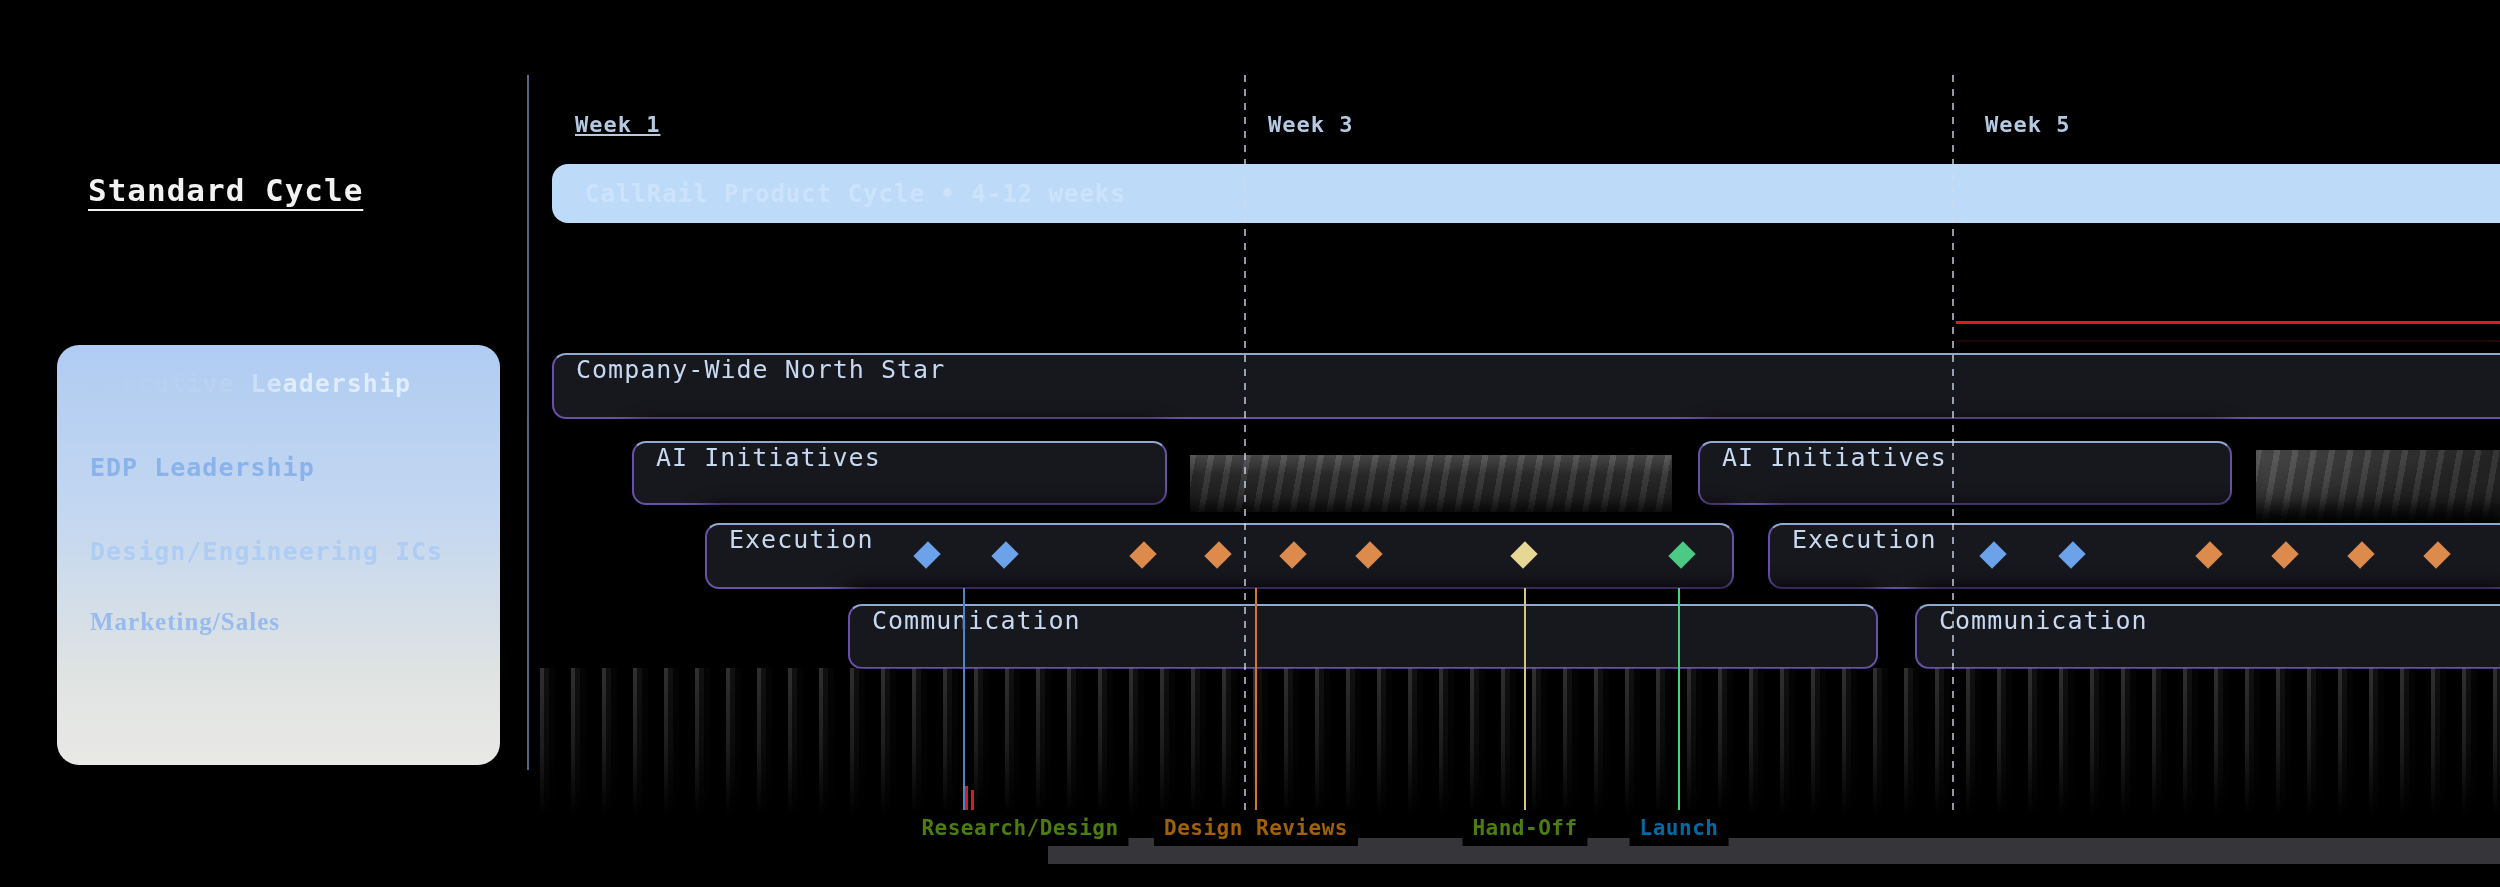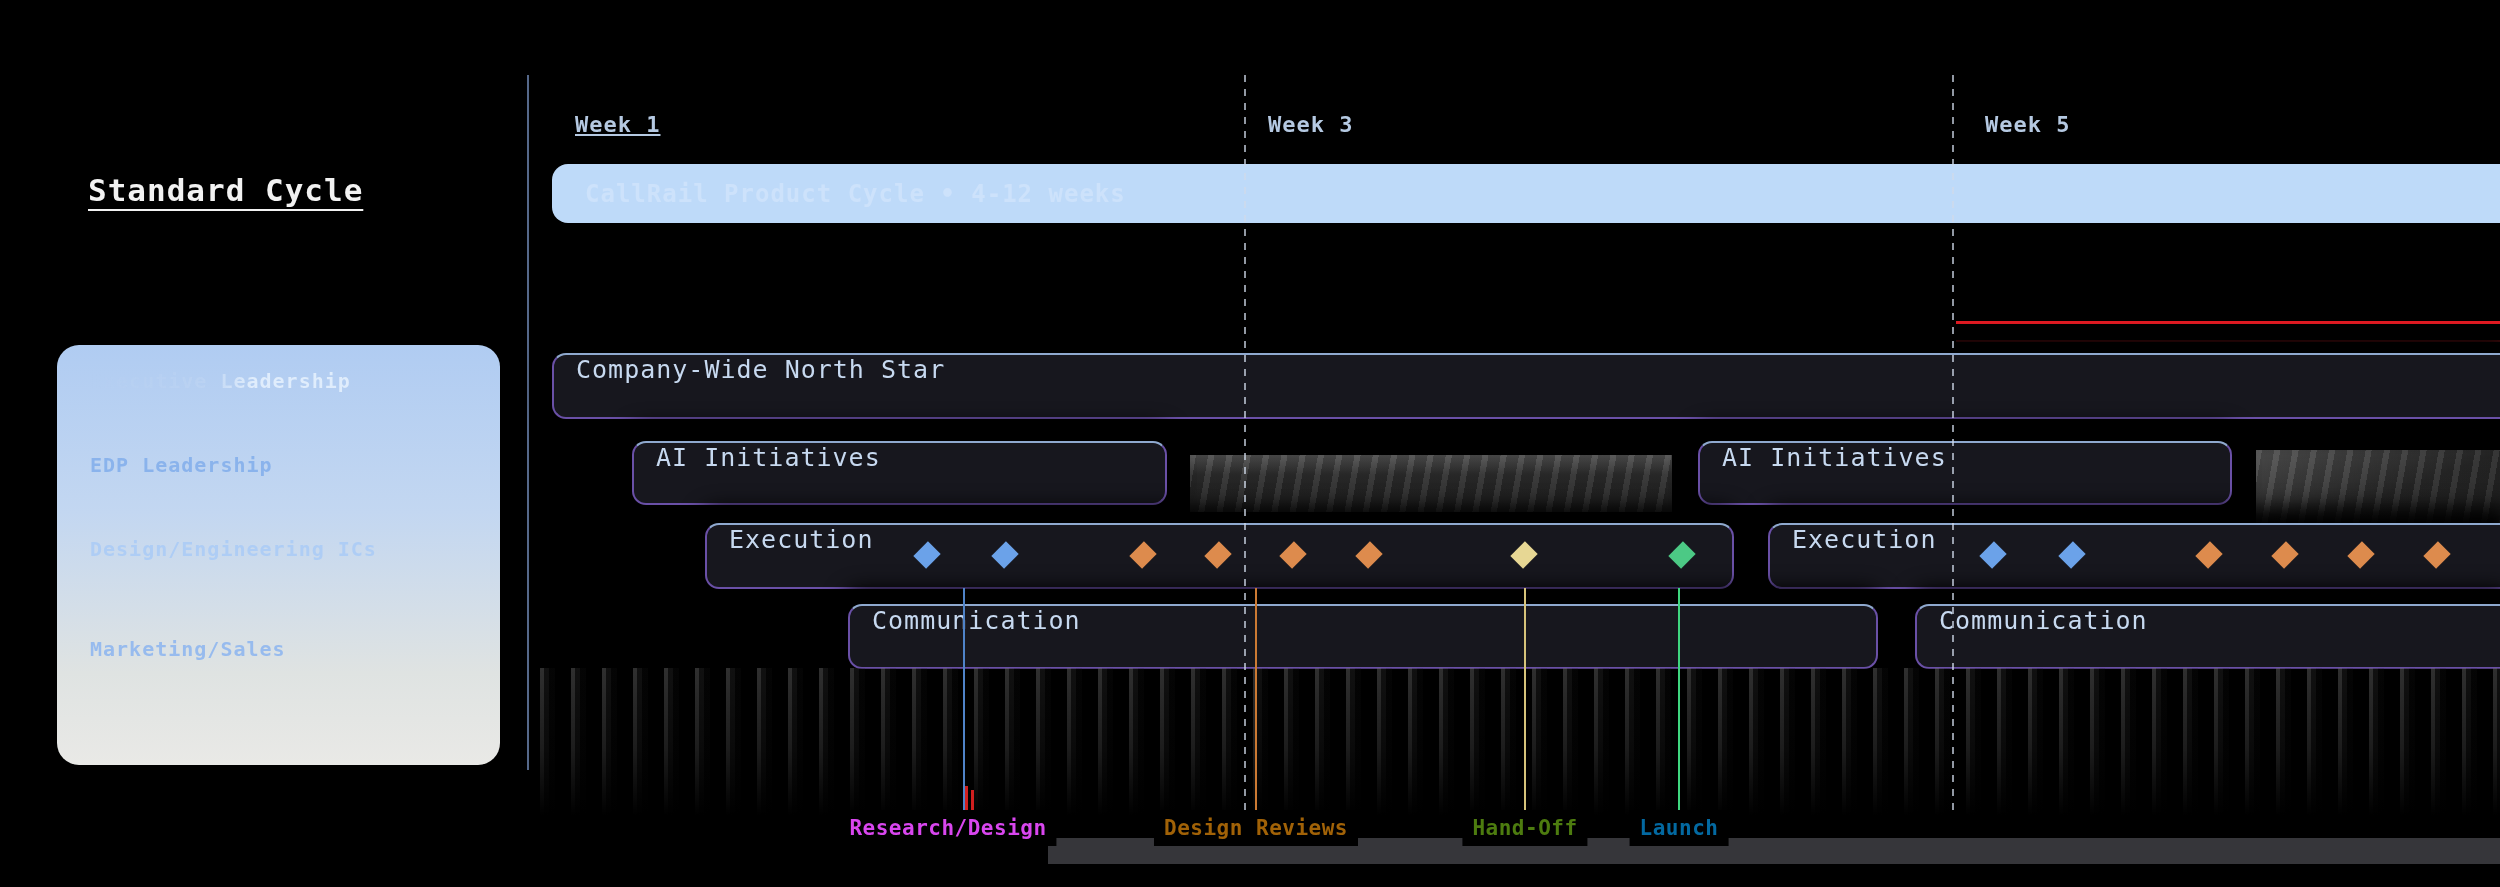--- a/index.html
+++ b/index.html
@@ -11,27 +11,27 @@
   .page-title{
     position:absolute;left:88px;top:172px;font-size:31px;font-weight:bold;color:#f2f2f2;
     text-decoration:underline;text-underline-offset:8px;text-decoration-thickness:2px;letter-spacing:1px;
   }
   
   .sidebar{
     position:absolute;left:57px;top:345px;width:443px;height:420px;border-radius:22px;
     background:linear-gradient(180deg,#b0ccf2 0%,#c3d7f1 40%,#dfe3e2 78%,#e9e9e6 100%);
     box-shadow:2px 4px 14px rgba(0,0,0,0.6);
   }
-  .sidebar .side-item{position:absolute;left:33px;font-size:20px;font-weight:bold;letter-spacing:1px;white-space:nowrap;}
+  .sidebar .side-item{position:absolute;left:33px;font-size:25px;font-weight:bold;letter-spacing:1px;white-space:nowrap;}
   .side-item.i0{top:24px;
     background:linear-gradient(90deg,rgba(236,243,252,0) 0%,rgba(236,243,252,0.12) 44%,rgba(226,238,252,0.95) 62%);
     -webkit-background-clip:text;background-clip:text;color:transparent;}
   .side-item.i1{top:108px;color:#8ab3ec;}
   .side-item.i2{top:192px;color:#aecdf5;}
-  .side-item.i3{top:292px;color:#97bbee;}
+  .side-item.i3{top:263px;color:#97bbee;font-family:Liberation Serif, serif;}
   
   .axis-line{position:absolute;left:527px;top:75px;width:2px;height:695px;background:#55688a;}
   .gridline{position:absolute;top:75px;width:2px;height:737px;
     background:repeating-linear-gradient(180deg,rgba(208,218,234,0.7) 0 7px,rgba(0,0,0,0) 7px 14px);}
   .gl-w3{left:1244px;}
   .gl-w5{left:1952px;}
   .week-label{position:absolute;top:112px;font-size:22px;font-weight:600;color:#b5c9e2;letter-spacing:1px;}
   .wl-1{left:575px;text-decoration:underline;} .wl-3{left:1268px;} .wl-5{left:1985px;text-align:right;}
   
   .cycle-bar{
@@ -81,21 +81,21 @@
   .ms-blue{left:963px;background:#4f83c8;}
   .ms-orange{left:1255px;background:#cc7a33;}
   .ms-yellow{left:1524px;background:#d6c37a;}
   .ms-green{left:1678px;background:#3fd67f;}
   .red-tick{position:absolute;width:3px;background:#d01f1f;}
   .rt-a{left:965px;top:786px;height:32px;}
   .rt-b{left:971px;top:790px;height:26px;}
   
   .ms-label{position:absolute;top:810px;transform:translateX(-50%);background:#000;
     padding:6px 10px;font-size:21px;font-weight:bold;letter-spacing:0.5px;white-space:nowrap;}
-  .ml-research{left:948px;color:#d946ef;}
+  .ml-research{left:1020px;color:#4d7c0f;}
   .ml-reviews{left:1256px;color:#a16207;}
   .ml-handoff{left:1525px;color:#4d7c0f;}
   .ml-launch{left:1679px;color:#0369a1;}
 </style>
 </head>
 <body>
 
 <div class="stage">
 
   <div class="page-title">Standard Cycle</div>

